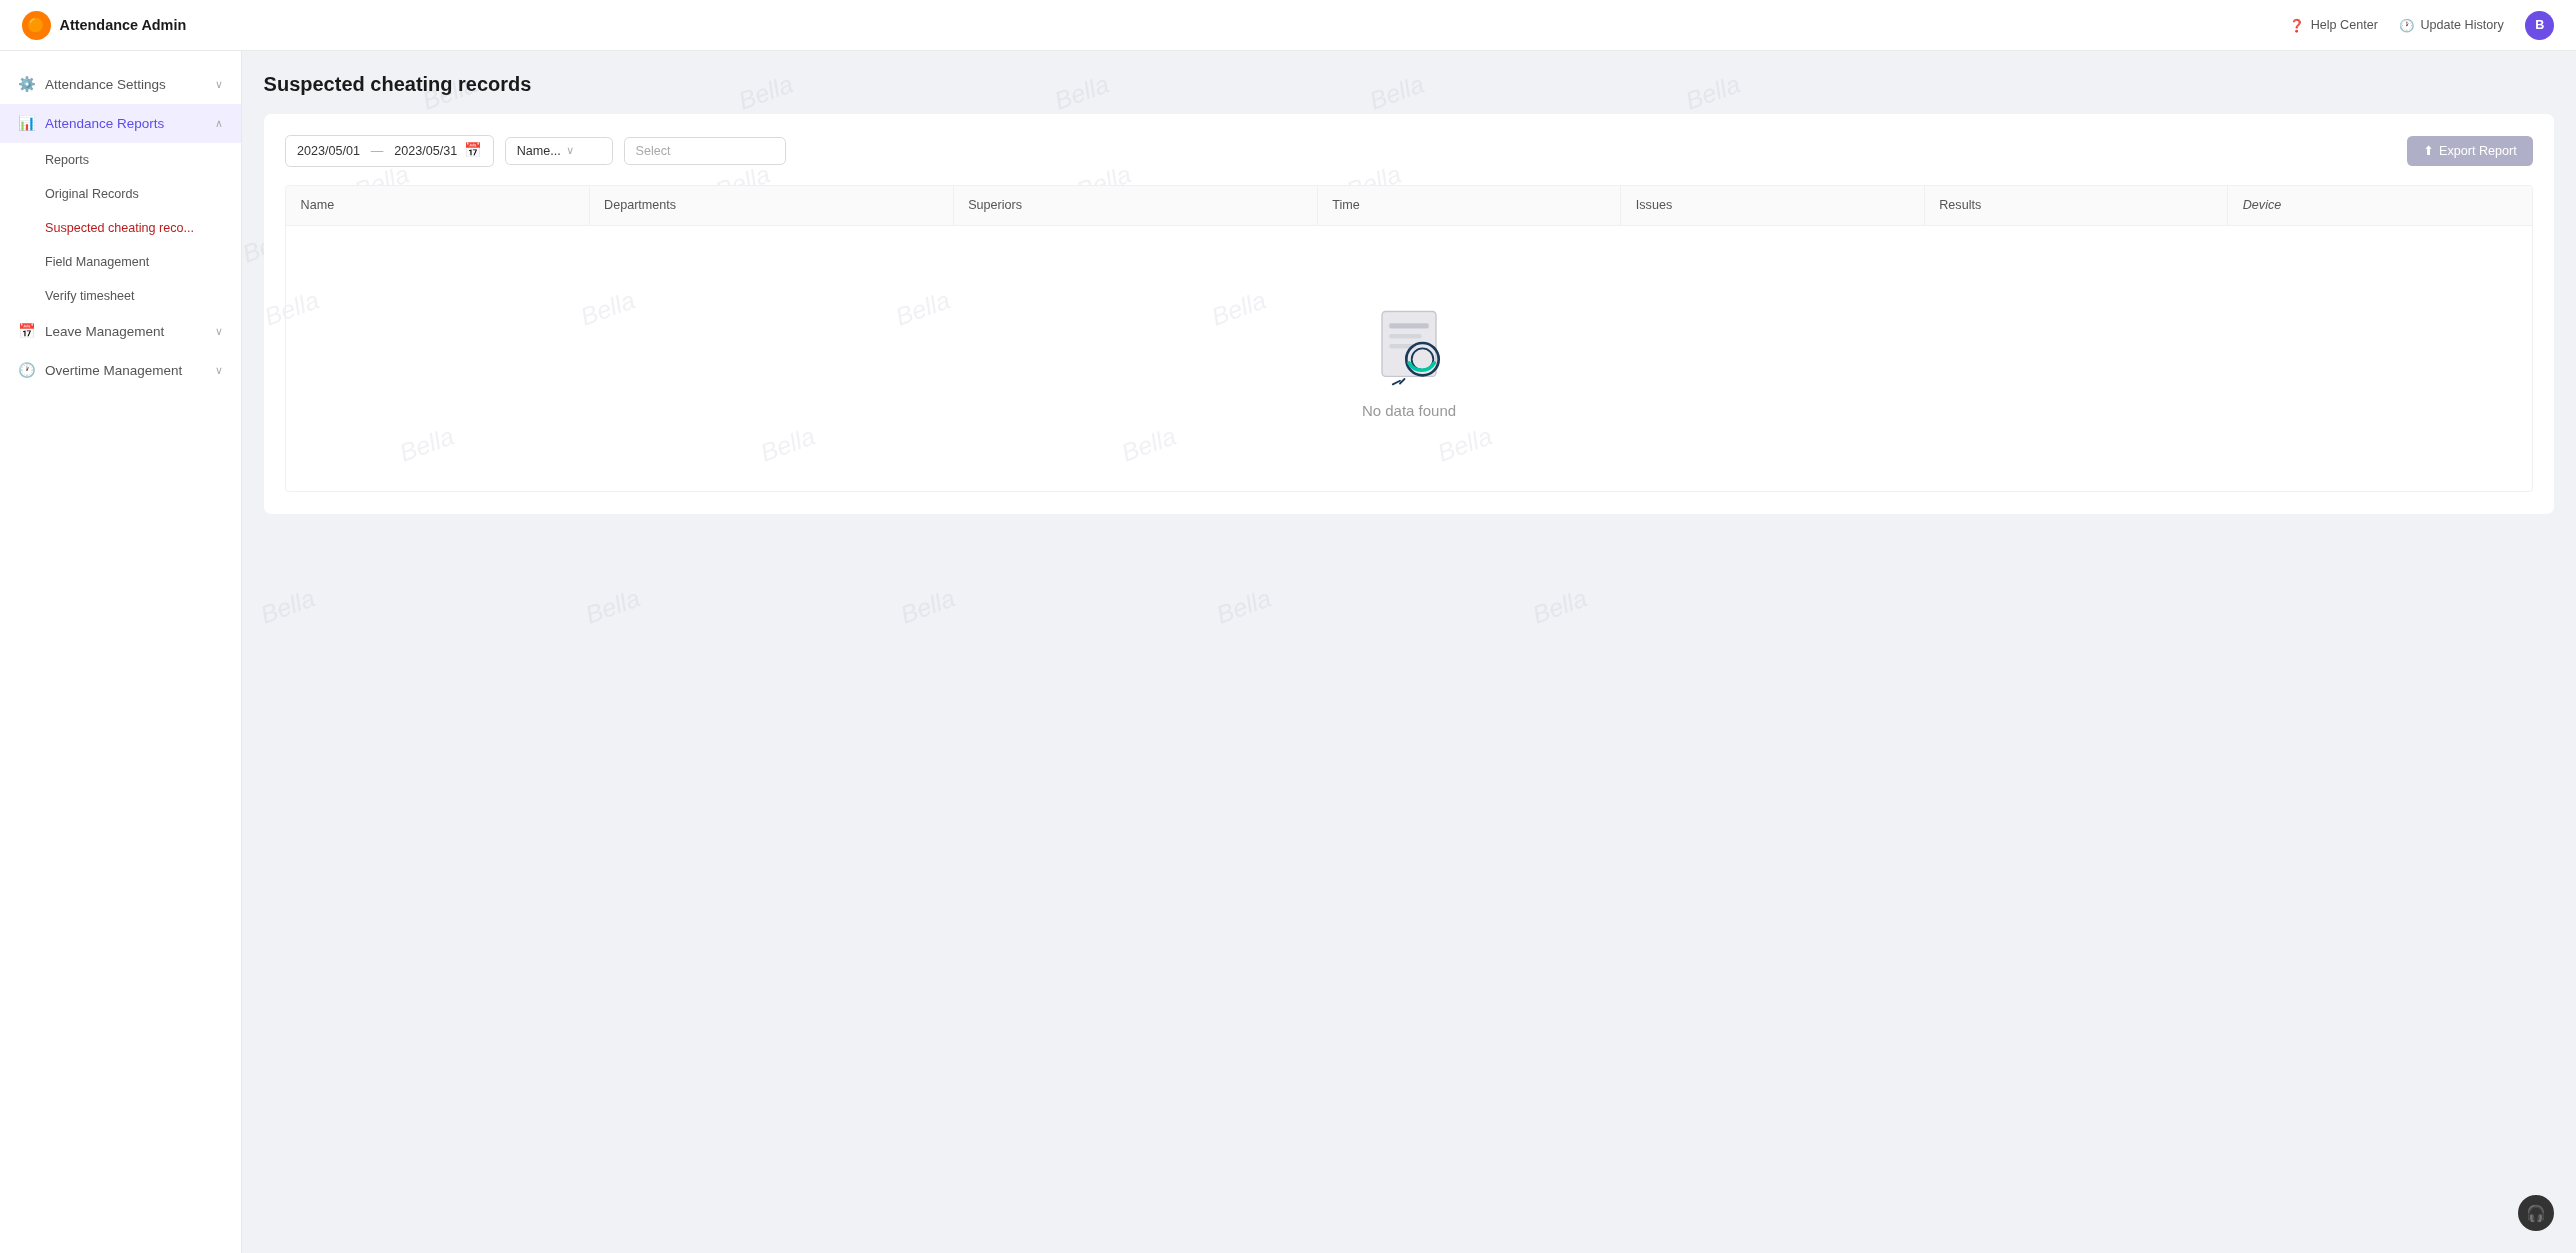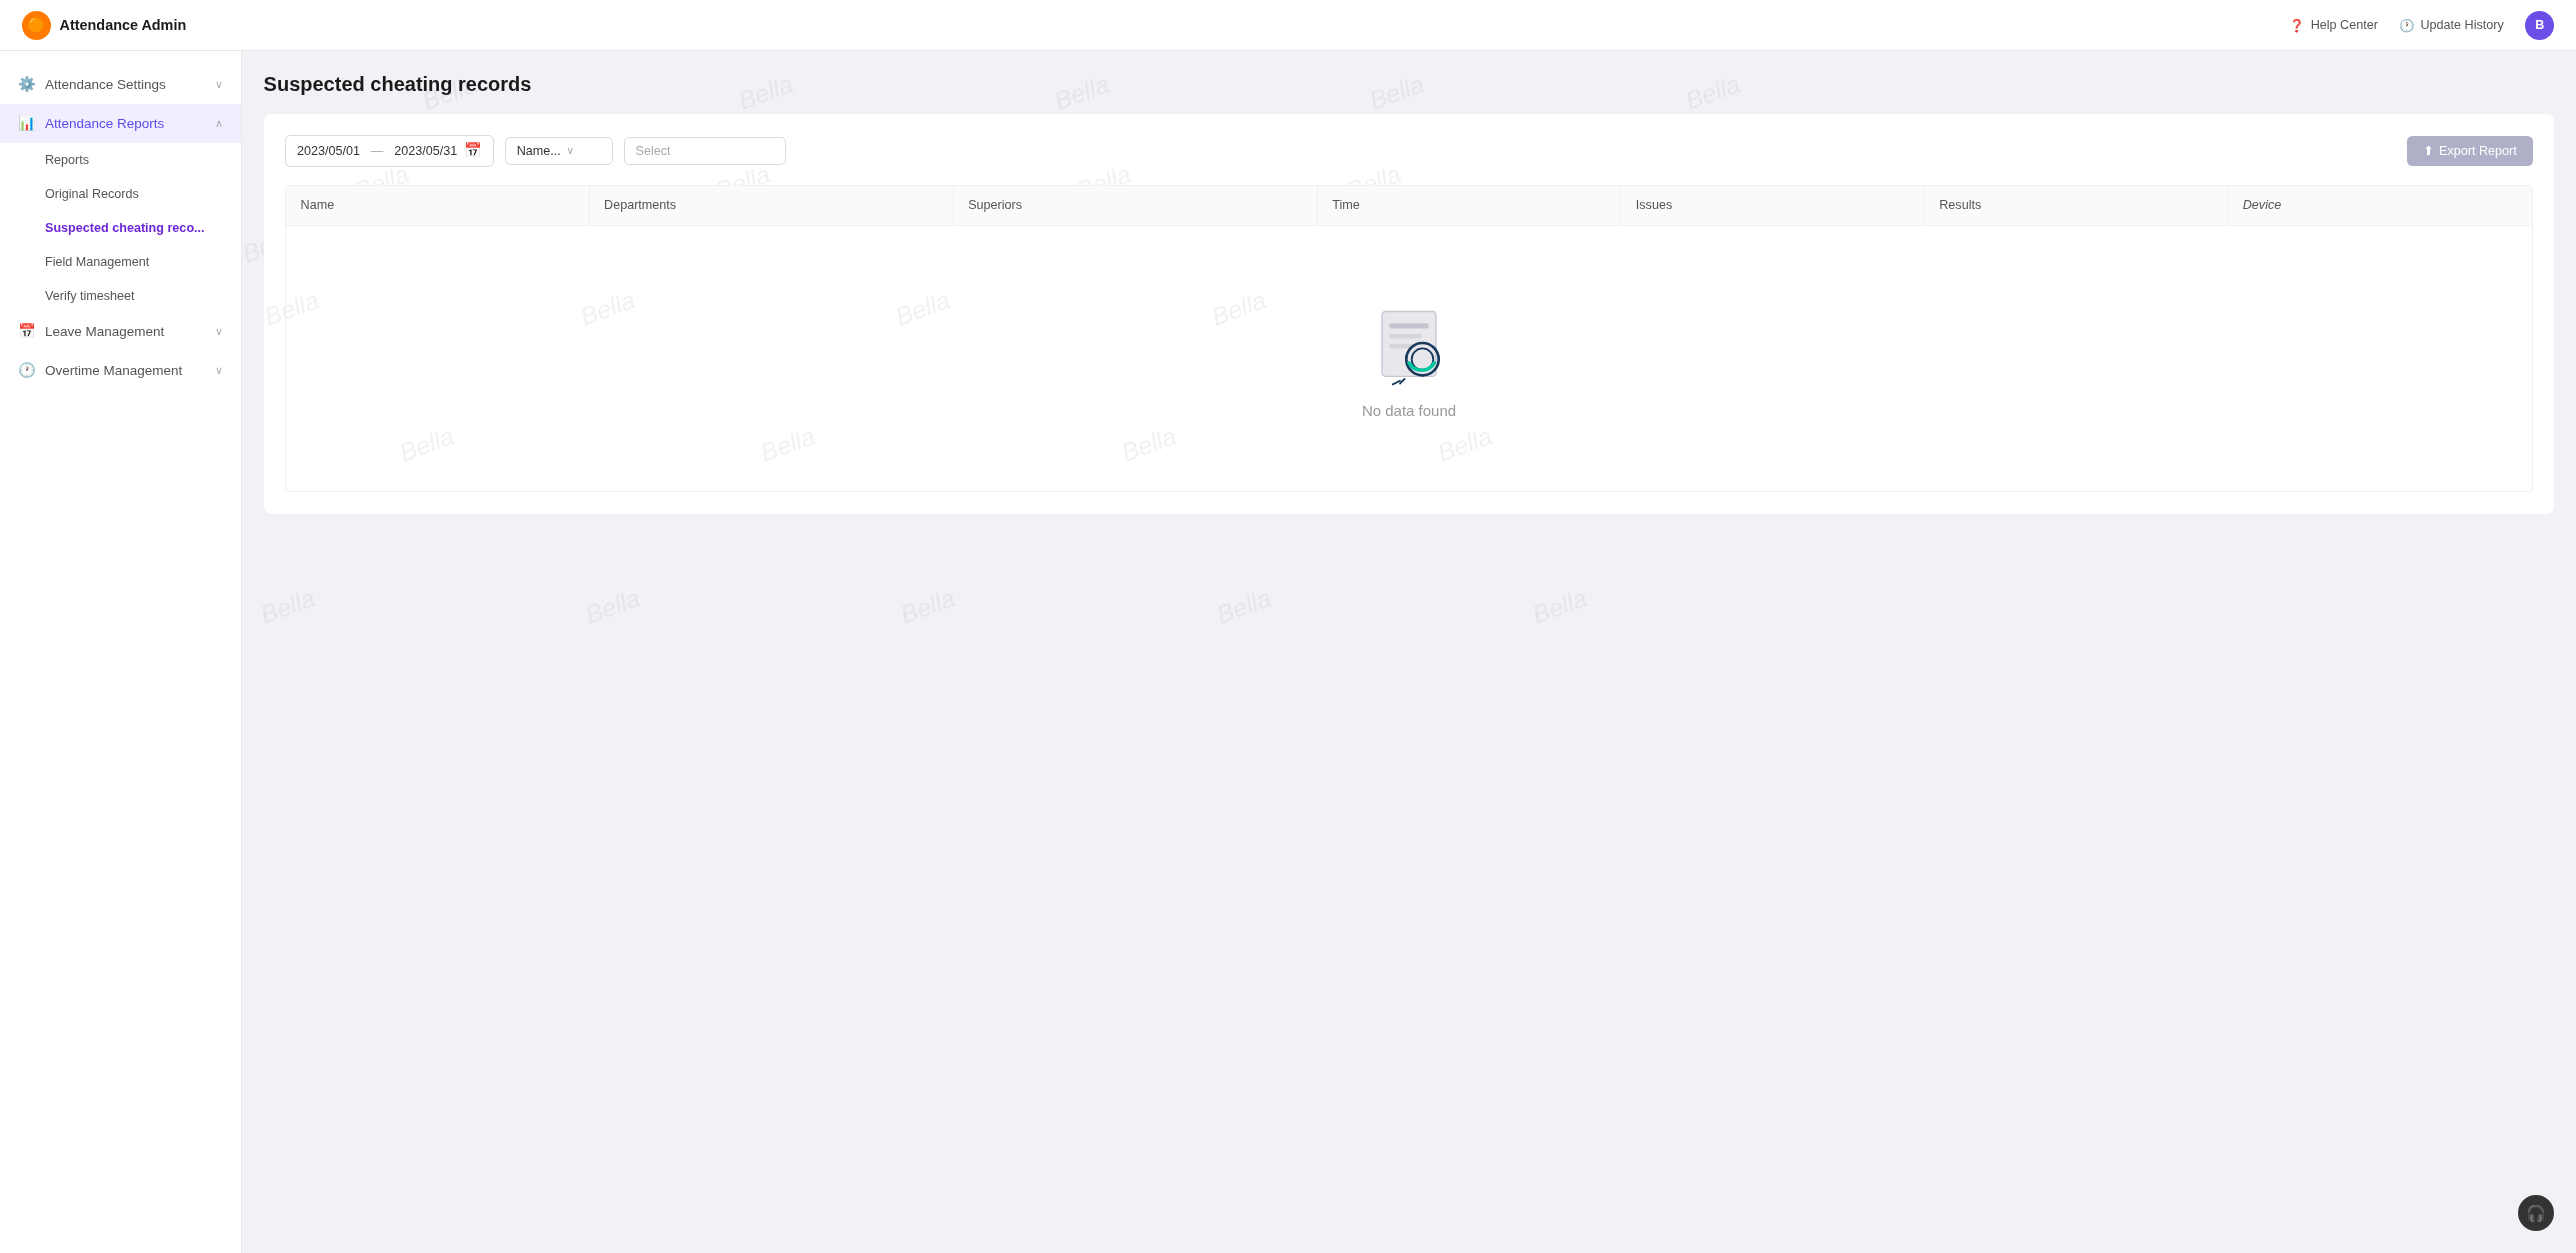--- a/index.html
+++ b/index.html
@@ -99,22 +99,22 @@
     .sidebar-icon { font-size: 14.4px; color: #888; }
     .sidebar-item.active .sidebar-icon { color: #5b4de8; }
     .sidebar-chevron { font-size: 10.8px; color: #aaa; }
     .sidebar-sub-item {
       padding: 10px 18px 10px 45px;
       cursor: pointer;
       color: #555;
       font-size: 12.6px;
     }
     .sidebar-sub-item.active {
-      color: #6d28d9;
-      font-weight: 700;
+      color: #b91c1c;
+      font-weight: 400;
     }
 
     
     .main {
       flex: 1;
       background: #f0f2f5;
       padding: 21.6px;
       position: relative;
       overflow: hidden;
     }

